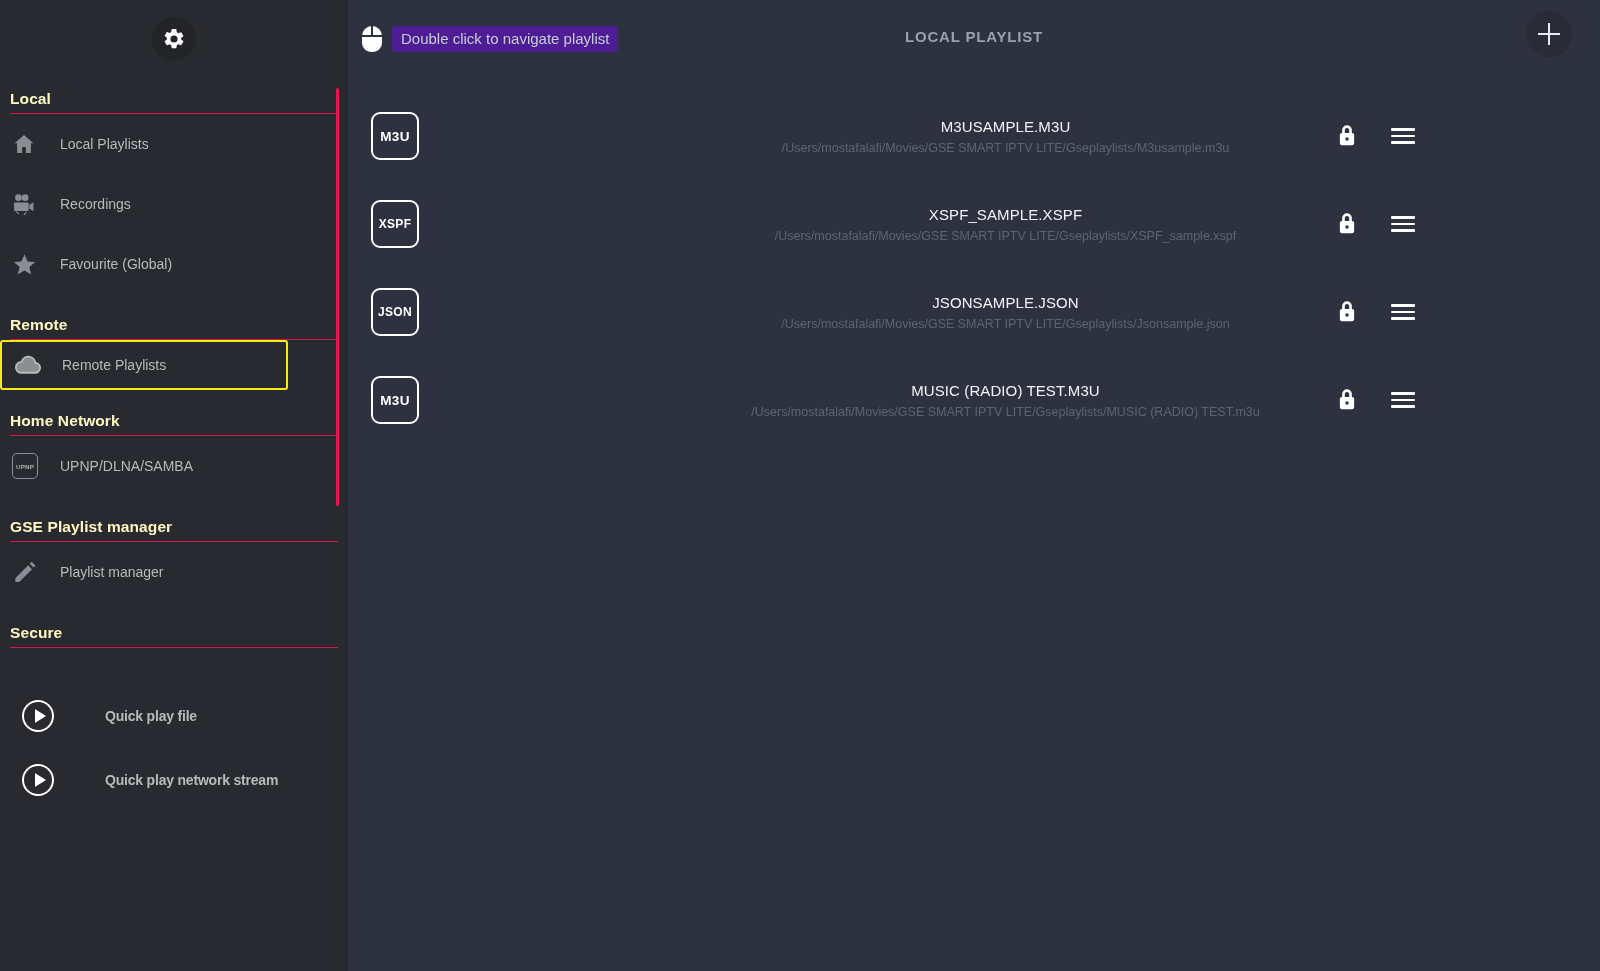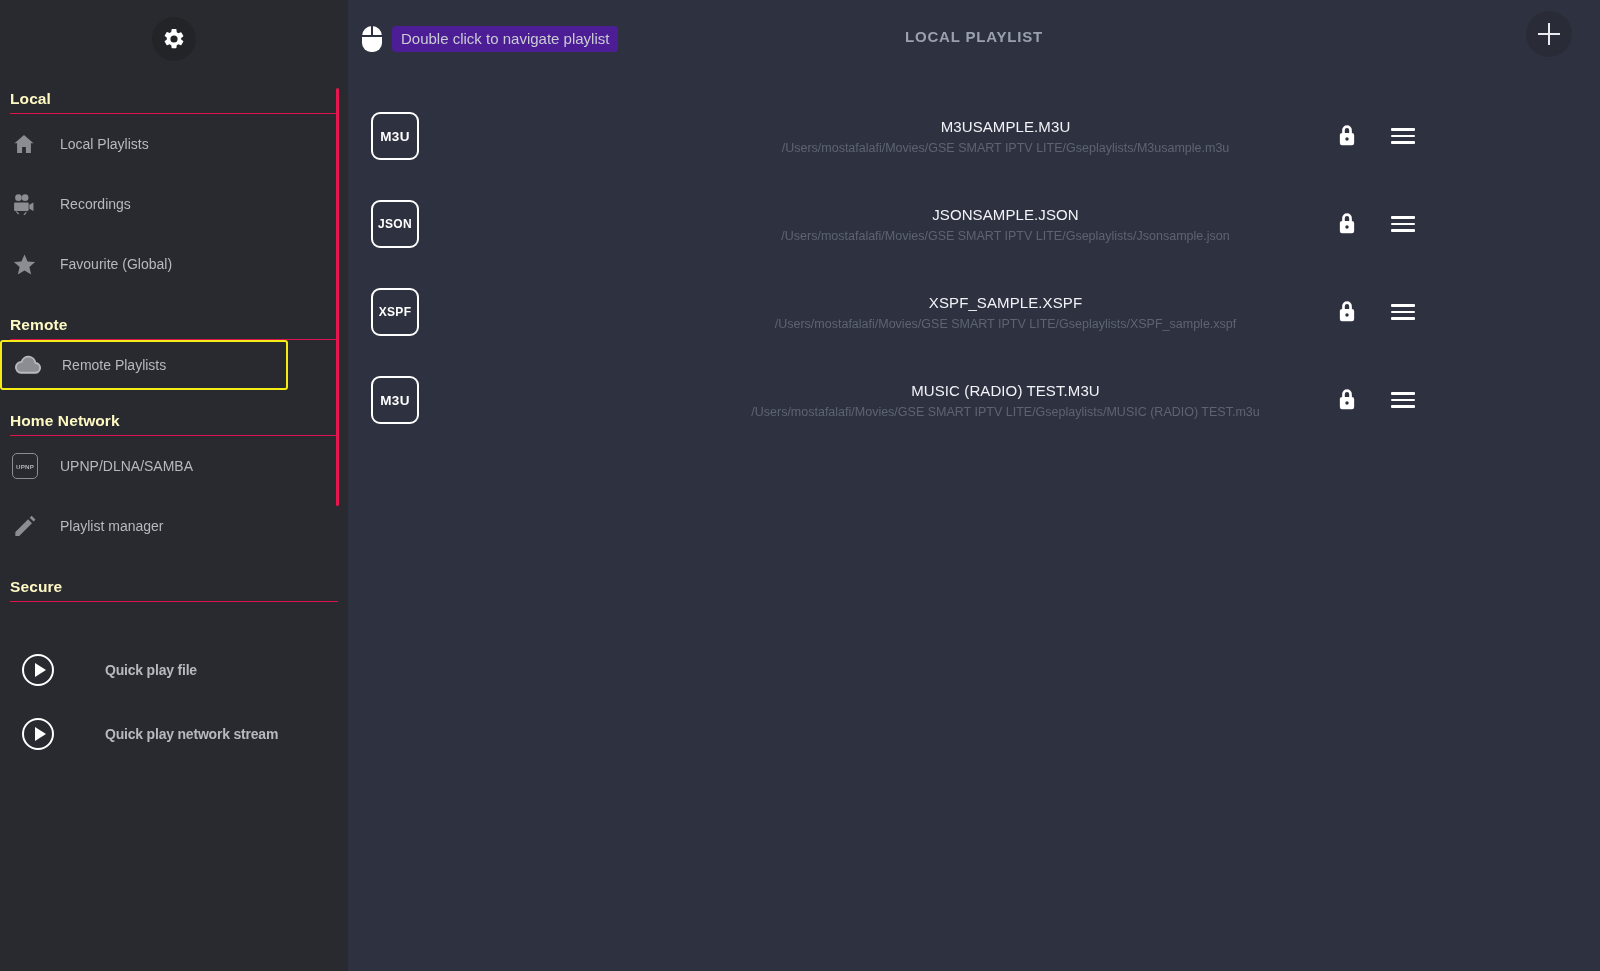--- a/index.html
+++ b/index.html
@@ -286,20 +286,21 @@
     </div>
 
     <div class="section-head sec-home">Home Network</div>
     <div class="nav-item">
       <span class="nav-ico">
         <span class="badge-ico upnp">UPNP</span>
       </span>
       <span class="nav-label">UPNP/DLNA/SAMBA</span>
     </div>
 
+    <div class="section-head sec-gse">GSE Playlist manager</div>
     <div class="nav-item">
       <span class="nav-ico">
         <svg viewBox="0 0 24 24" width="25" height="25">
             <path d="M3.2 17.4 15.5 5.1l3.7 3.7L6.9 21.1H3.2zM17 3.6l1.9-1.9 3.7 3.7-1.9 1.9z"></path>
           </svg>
       </span>
       <span class="nav-label">Playlist manager</span>
     </div>
 
     <div class="section-head sec-secure">Secure</div>
@@ -358,46 +359,46 @@
           </span>
           <span class="ham-ico">
               <span></span>
               <span></span>
               <span></span>
             </span>
         </div>
       </div>
 
       <div class="row">
-        <div class="ftype small">JSON</div>
+        <div class="ftype small">XSPF</div>
         <div class="row-text">
-          <div class="row-name">JSONSAMPLE.JSON</div>
-          <div class="row-path">/Users/mostafalafi/Movies/GSE SMART IPTV LITE/Gseplaylists/Jsonsample.json</div>
+          <div class="row-name">XSPF_SAMPLE.XSPF</div>
+          <div class="row-path">/Users/mostafalafi/Movies/GSE SMART IPTV LITE/Gseplaylists/XSPF_sample.xspf</div>
         </div>
         <div class="row-actions">
           <span class="lock-ico">
             <svg viewBox="0 0 24 26">
                 <path d="M12 1.4a5.3 5.3 0 0 0-5.3 5.3V10h2.9V6.7a2.4 2.4 0 0 1 4.8 0V10h2.9V6.7A5.3 5.3 0 0 0 12 1.4z" fill="#fff"></path>
                 <rect x="4.2" y="9.6" width="15.6" height="13.4" rx="2.4" fill="#fff"></rect>
                 <circle cx="12" cy="16.3" r="1.9" fill="#2e3240"></circle>
               </svg>
           </span>
           <span class="ham-ico">
               <span></span>
               <span></span>
               <span></span>
             </span>
         </div>
       </div>
 
       <div class="row">
-        <div class="ftype small">XSPF</div>
+        <div class="ftype small">JSON</div>
         <div class="row-text">
-          <div class="row-name">XSPF_SAMPLE.XSPF</div>
-          <div class="row-path">/Users/mostafalafi/Movies/GSE SMART IPTV LITE/Gseplaylists/XSPF_sample.xspf</div>
+          <div class="row-name">JSONSAMPLE.JSON</div>
+          <div class="row-path">/Users/mostafalafi/Movies/GSE SMART IPTV LITE/Gseplaylists/Jsonsample.json</div>
         </div>
         <div class="row-actions">
           <span class="lock-ico">
             <svg viewBox="0 0 24 26">
                 <path d="M12 1.4a5.3 5.3 0 0 0-5.3 5.3V10h2.9V6.7a2.4 2.4 0 0 1 4.8 0V10h2.9V6.7A5.3 5.3 0 0 0 12 1.4z" fill="#fff"></path>
                 <rect x="4.2" y="9.6" width="15.6" height="13.4" rx="2.4" fill="#fff"></rect>
                 <circle cx="12" cy="16.3" r="1.9" fill="#2e3240"></circle>
               </svg>
           </span>
           <span class="ham-ico">

